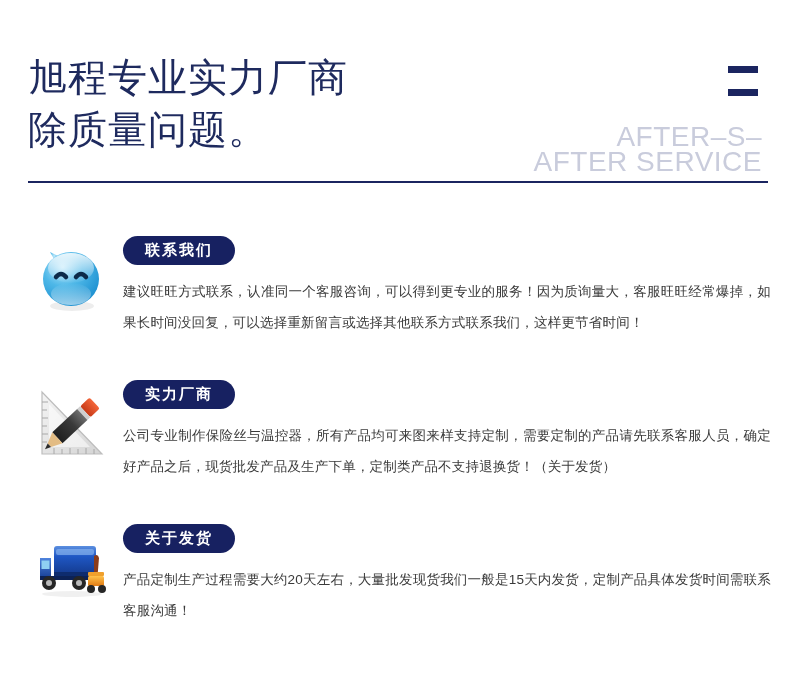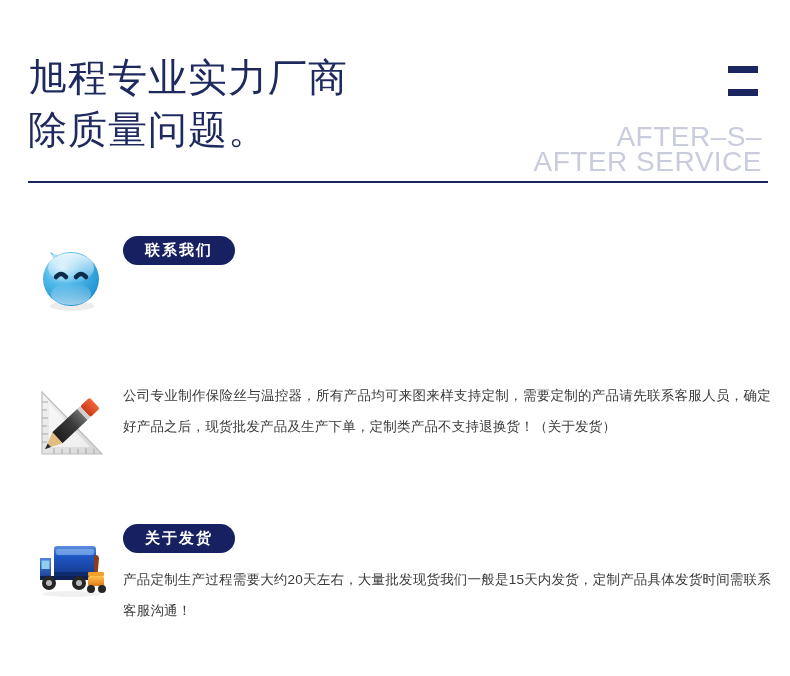--- a/index.html
+++ b/index.html
@@ -166,20 +166,21 @@
       <path d="M18 12 L30 18 L26 26 Z" fill="url(#wwg)"></path>
       <ellipse cx="39" cy="39" rx="28" ry="27" fill="url(#wwg)"></ellipse>
       <ellipse cx="39" cy="28" rx="23" ry="15" fill="url(#wwgloss)"></ellipse>
       <ellipse cx="39" cy="54" rx="20" ry="11" fill="url(#wwbot)"></ellipse>
       <path d="M24 37 q5 -6 10 0" stroke="#0d2b4a" stroke-width="4.5" fill="none" stroke-linecap="round"></path>
       <path d="M44 37 q5 -6 10 0" stroke="#0d2b4a" stroke-width="4.5" fill="none" stroke-linecap="round"></path>
     </svg>
   </div>
   <div class="sec-body">
     <div class="pill">联系我们</div>
+    <div class="para">建议旺旺方式联系，认准同一个客服咨询，可以得到更专业的服务！因为质询量大，客服旺旺经常爆掉，如果长时间没回复，可以选择重新留言或选择其他联系方式联系我们，这样更节省时间！</div>
   </div>
 </div>
 
 <div class="section sec2">
   <div class="sec-icon">
     <svg viewBox="0 0 78 78" width="78" height="78" xmlns="http://www.w3.org/2000/svg">
       <defs>
         <linearGradient id="rul" x1="0" y1="0" x2="1" y2="1">
           <stop offset="0%" stop-color="#f4f4f4"></stop>
           <stop offset="100%" stop-color="#d4d4d4"></stop>
@@ -215,20 +216,21 @@
       <g transform="rotate(47 39 39)">
         <rect x="33" y="8" width="15" height="13" rx="2" fill="url(#era)"></rect>
         <rect x="33" y="21" width="15" height="4" fill="#cfcfcf"></rect>
         <rect x="33" y="25" width="15" height="34" fill="url(#pen)"></rect>
         <polygon points="33,59 48,59 43,70 38,70" fill="#e3bc84"></polygon>
         <polygon points="38,70 43,70 40.5,76" fill="#2b2b2b"></polygon>
       </g>
     </svg>
   </div>
   <div class="sec-body">
+    <div class="pill">实力厂商</div>
     <div class="para">公司专业制作保险丝与温控器，所有产品均可来图来样支持定制，需要定制的产品请先联系客服人员，确定好产品之后，现货批发产品及生产下单，定制类产品不支持退换货！（关于发货）</div>
   </div>
 </div>
 
 <div class="section sec3">
   <div class="sec-icon">
     <svg viewBox="0 0 78 78" width="78" height="78" xmlns="http://www.w3.org/2000/svg">
       <defs>
         <linearGradient id="box" x1="0" y1="0" x2="0" y2="1">
           <stop offset="0%" stop-color="#5b8fe0"></stop>

